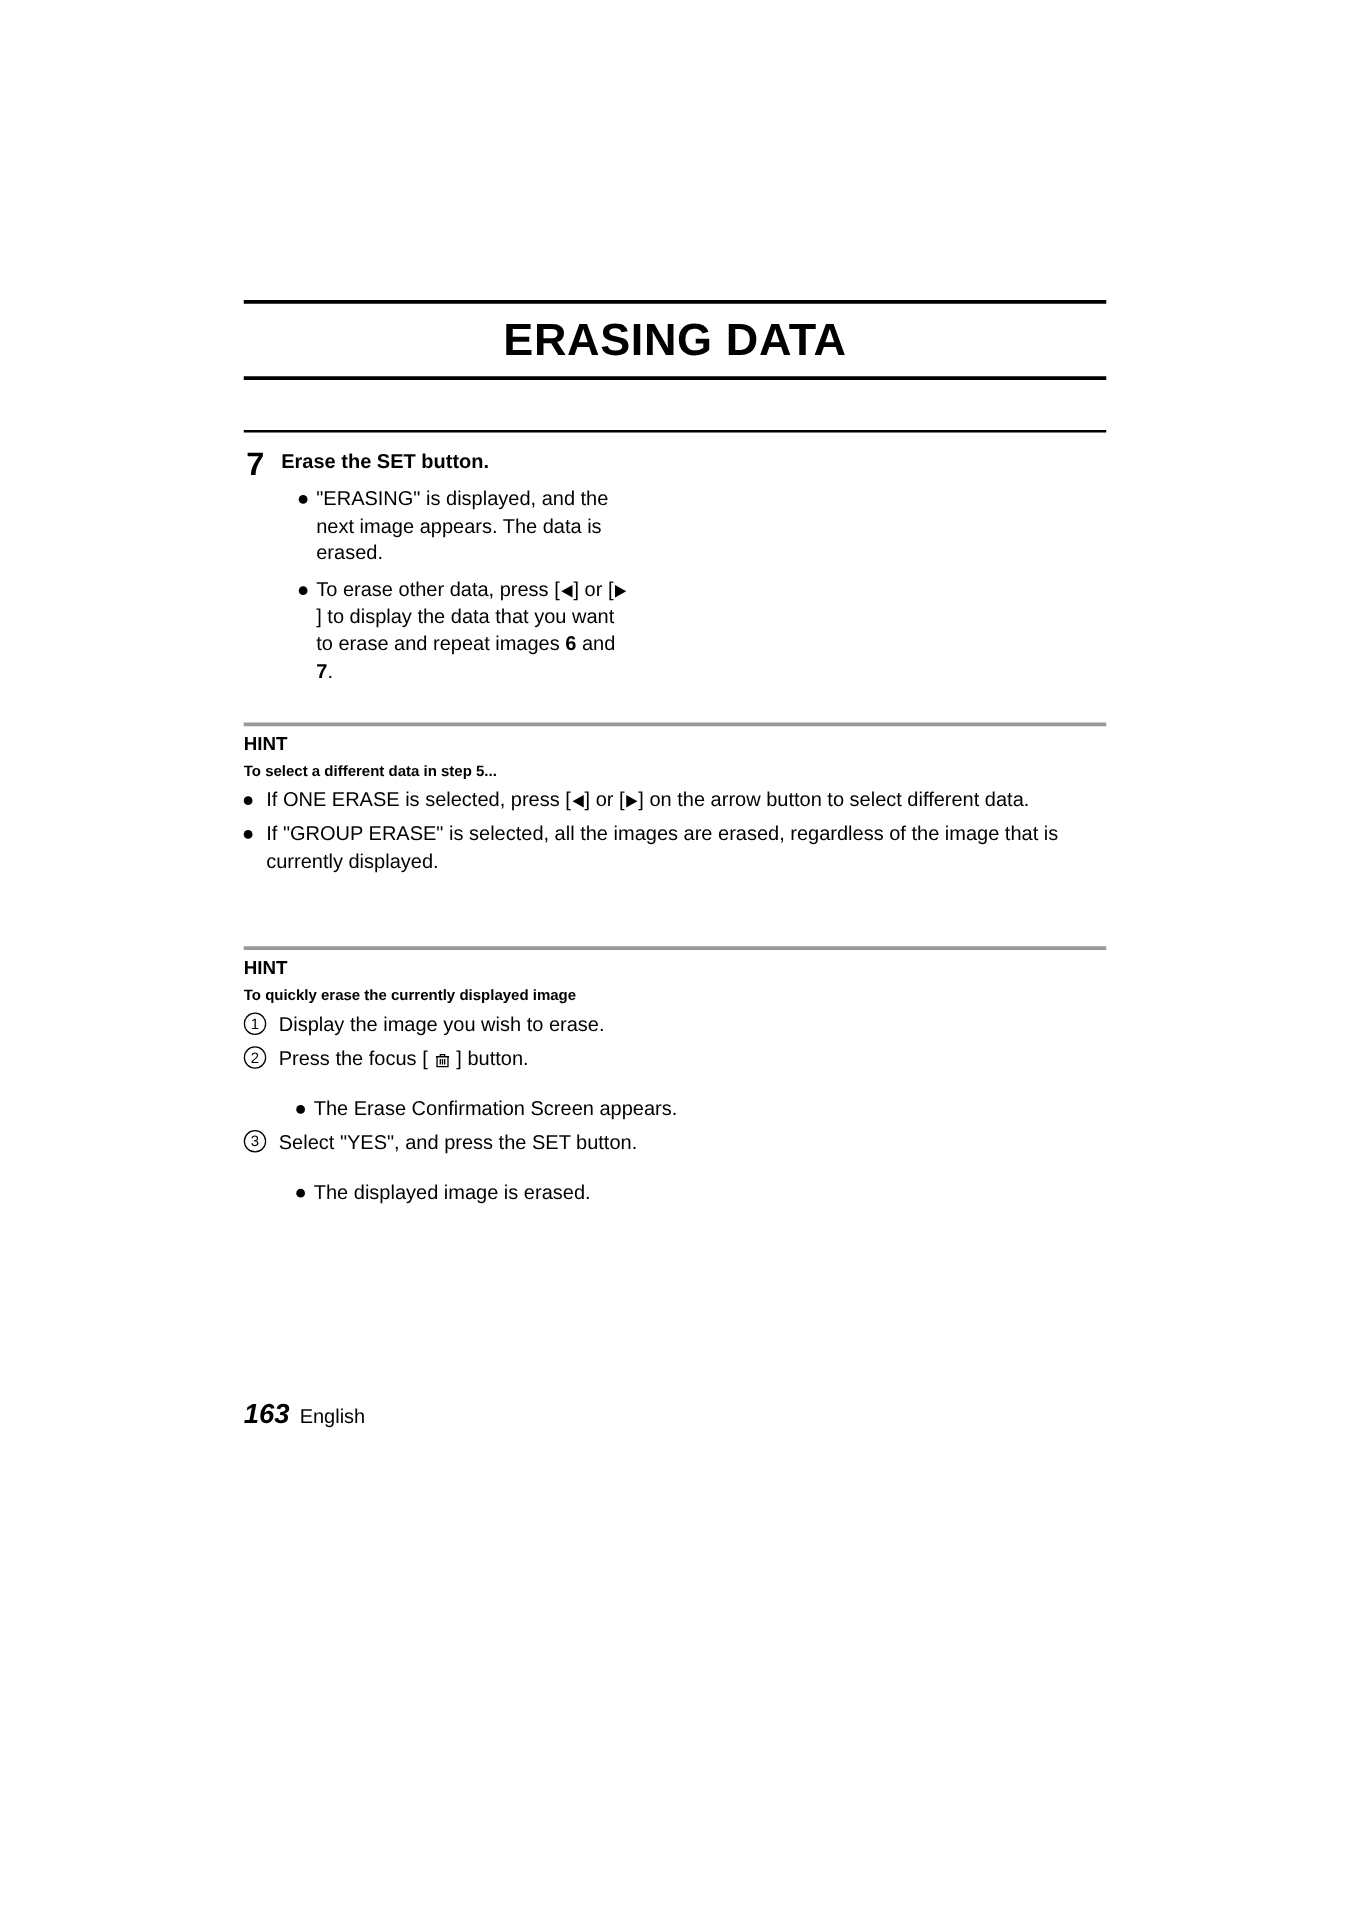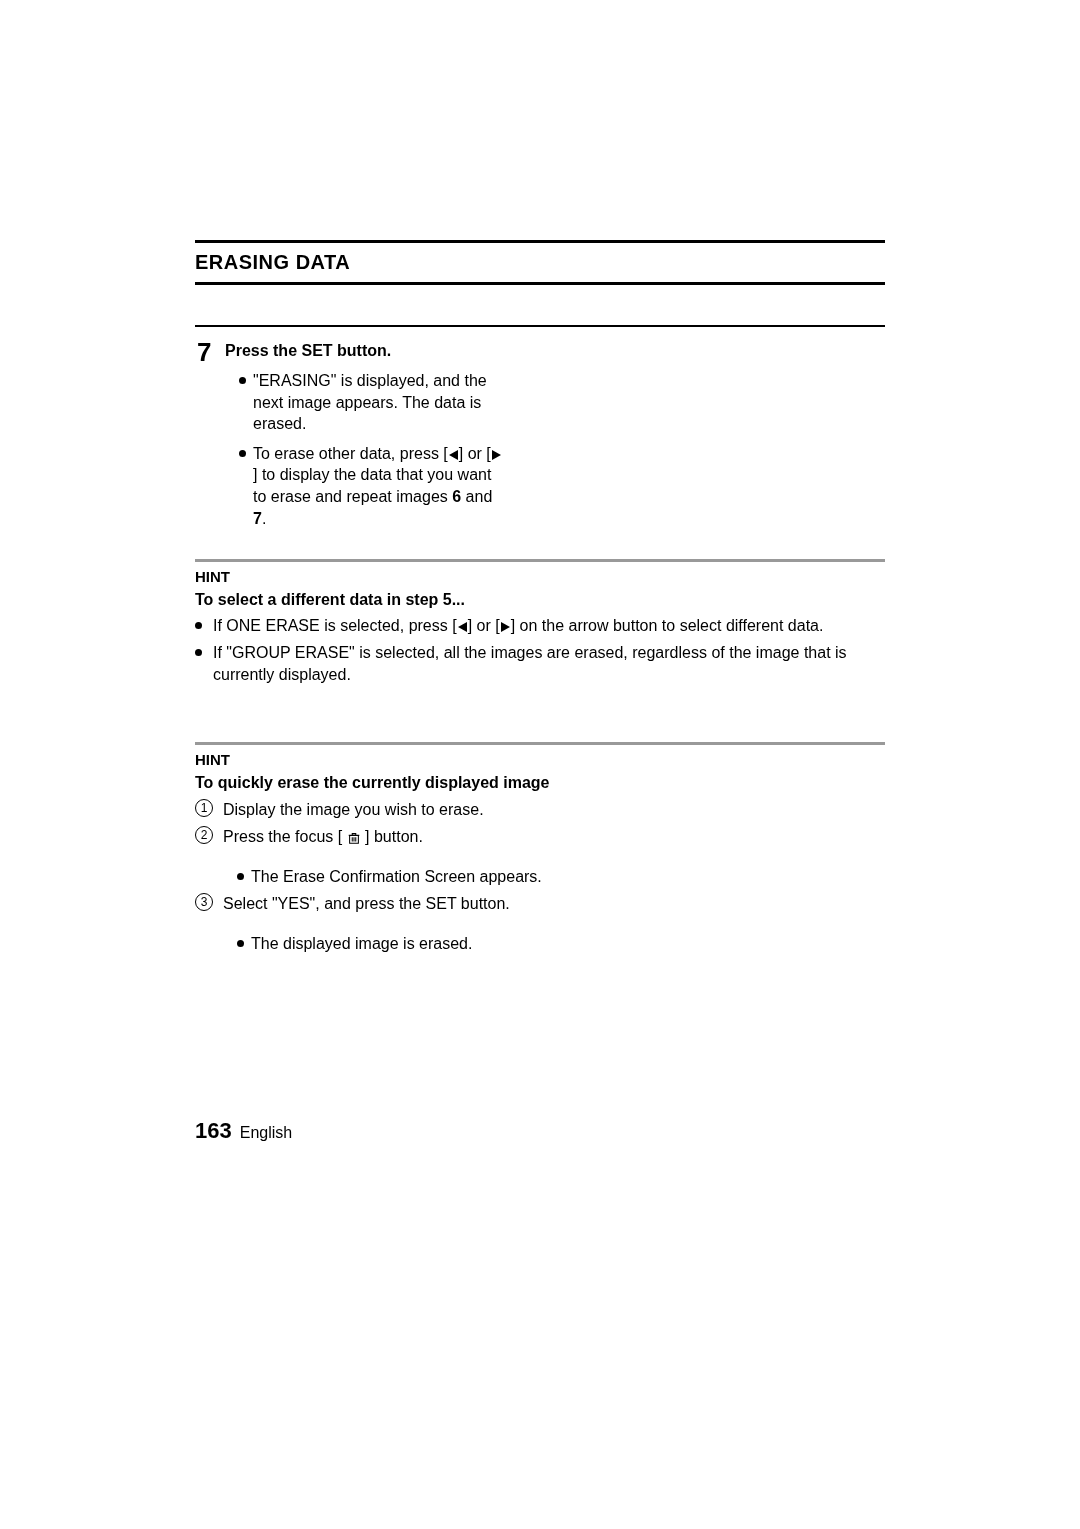--- a/index.html
+++ b/index.html
@@ -17,23 +17,24 @@
     .page {
       padding: 240px 195px 100px 195px;
     }
     .title-section {
       border-top: 3px solid #000;
       border-bottom: 3px solid #000;
       padding: 8px 0;
       margin-bottom: 40px;
     }
     .title {
-      font-size: 20px;
+      font-size: 36px;
       font-weight: bold;
       letter-spacing: 0.5px;
+      text-align: center;
     }
     .step-section {
       border-top: 2px solid #000;
       padding-top: 10px;
       display: flex;
       margin-bottom: 22px;
     }
     .step-number {
       font-size: 26px;
       font-weight: bold;
@@ -96,21 +97,21 @@
       padding-top: 6px;
       margin-bottom: 56px;
     }
     .hint-label {
       font-weight: bold;
       font-size: 15px;
       margin-bottom: 6px;
     }
     .hint-subheading {
       font-weight: bold;
-      font-size: 16px;
+      font-size: 12px;
       margin-bottom: 6px;
     }
     .hint-bullets {
       list-style: none;
     }
     .hint-bullets li {
       font-size: 16px;
       line-height: 1.4;
       margin-bottom: 4px;
       position: relative;
@@ -180,40 +181,41 @@
       position: absolute;
       bottom: 385px;
       left: 195px;
       display: flex;
       align-items: baseline;
       gap: 8px;
     }
     .page-num {
       font-size: 22px;
       font-weight: bold;
+      font-style: italic;
     }
     .lang {
       font-size: 16px;
       text-align: center;
     }
     .bold { font-weight: bold; }
   </style>
 </head>
 <body>
 
 <div class="page">
 
   <div class="title-section">
     <div class="title">ERASING DATA</div>
   </div>
 
   <div class="step-section">
     <div class="step-number">7</div>
     <div class="step-content">
-      <div class="step-heading">Press the SET button.</div>
+      <div class="step-heading">Erase the SET button.</div>
       <ul class="step-bullets">
         <li>
           <span>"ERASING" is displayed, and the next image appears. The data is erased.</span>
         </li>
         <li>
           <span>To erase other data, press [</span><span class="inline-icon tri-left"></span><span>] or [</span><span class="inline-icon tri-right"></span><span>] to display the data that you want to erase and repeat images </span><span class="bold">6</span><span> and </span><span class="bold">7</span><span>.</span>
         </li>
       </ul>
     </div>
   </div>

